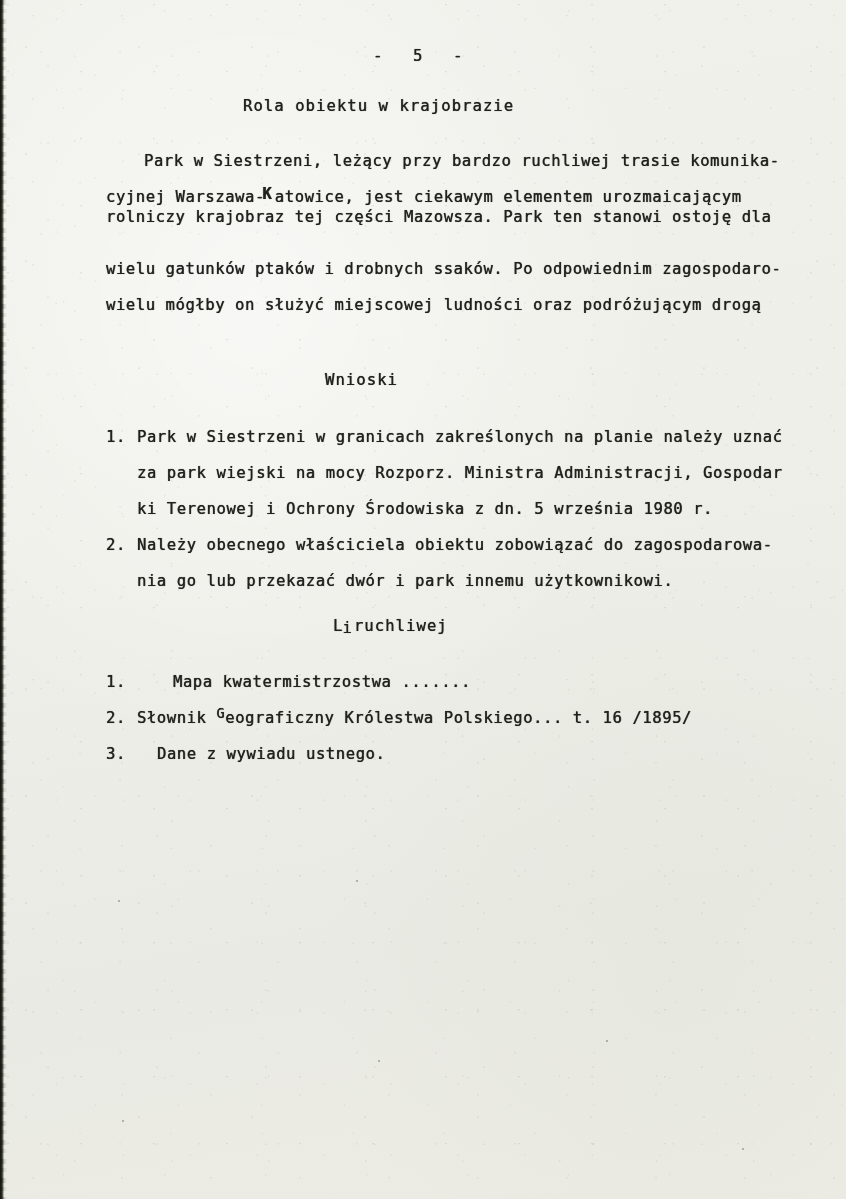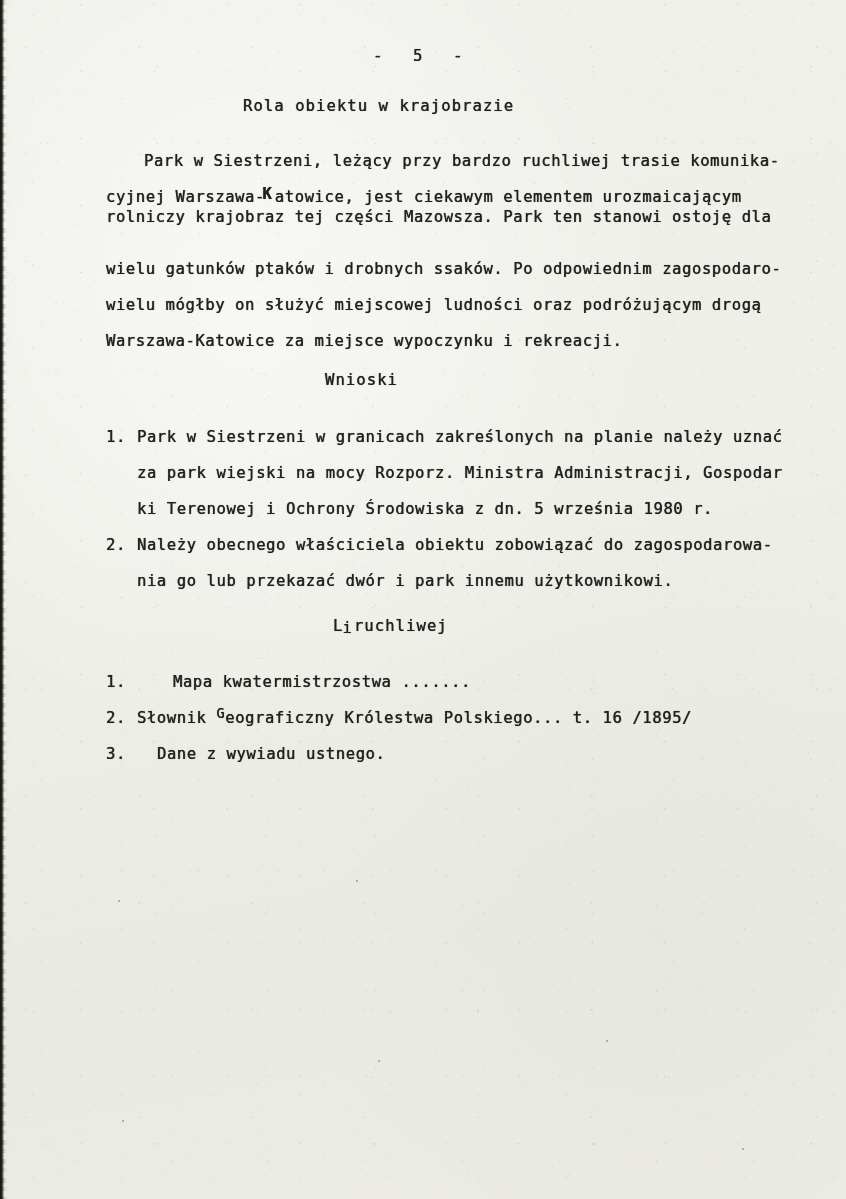--- a/index.html
+++ b/index.html
@@ -130,21 +130,20 @@
   <div class="t" style="left:144px; top:152px;">Park w Siestrzeni, leżący przy bardzo ruchliwej trasie komunika-</div>
 
   <div class="t" style="left:106px; top:188px;"><span>cyjnej Warszawa-</span><span class="overK">K</span><span>atowice, jest ciekawym elementem urozmaicającym</span></div>
 
   <div class="t" style="left:106px; top:208px;">rolniczy krajobraz tej części Mazowsza. Park ten stanowi ostoję dla</div>
 
   <div class="t" style="left:106px; top:260px;">wielu gatunków ptaków i drobnych ssaków. Po odpowiednim zagospodaro-</div>
 
   <div class="t" style="left:106px; top:296px;">wielu mógłby on służyć miejscowej ludności oraz podróżującym drogą</div>
 
-  <div class="t" style="left:106px; top:332px;">Warszawa-Katowice za miejsce wypoczynku i rekreacji.</div>
 
   <div class="t heading" style="left:325px; top:371px;">Wnioski</div>
 
   <div class="t" style="left:106px; top:428px;">1.</div>
   <div class="t" style="left:137px; top:428px;">Park w Siestrzeni w granicach zakreślonych na planie należy uznać</div>
   <div class="t" style="left:137px; top:464px;">za park wiejski na mocy Rozporz. Ministra Administracji, Gospodar</div>
   <div class="t" style="left:137px; top:500px;text-align:center;">ki Terenowej i Ochrony Środowiska z dn. 5 września 1980 r.</div>
 
   <div class="t" style="left:106px; top:536px;">2.</div>
   <div class="t" style="left:137px; top:536px;">Należy obecnego właściciela obiektu zobowiązać do zagospodarowa-</div>

